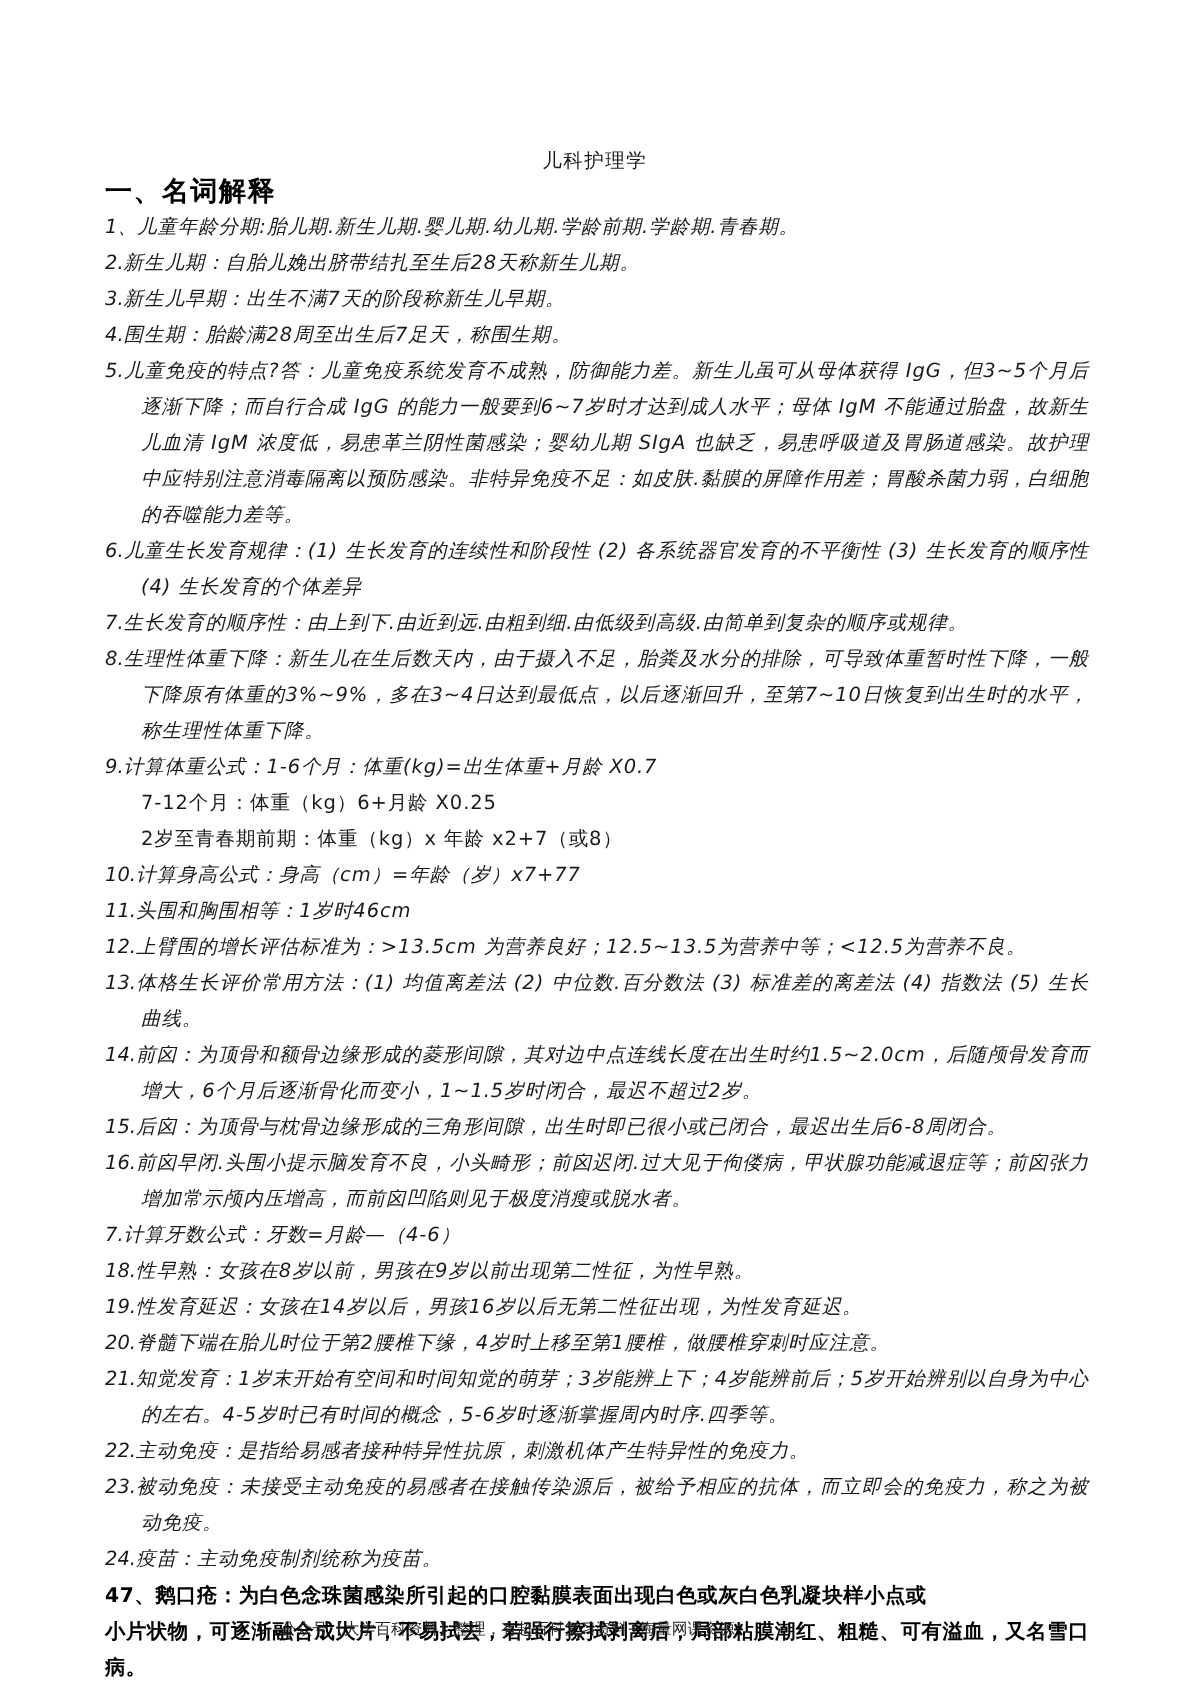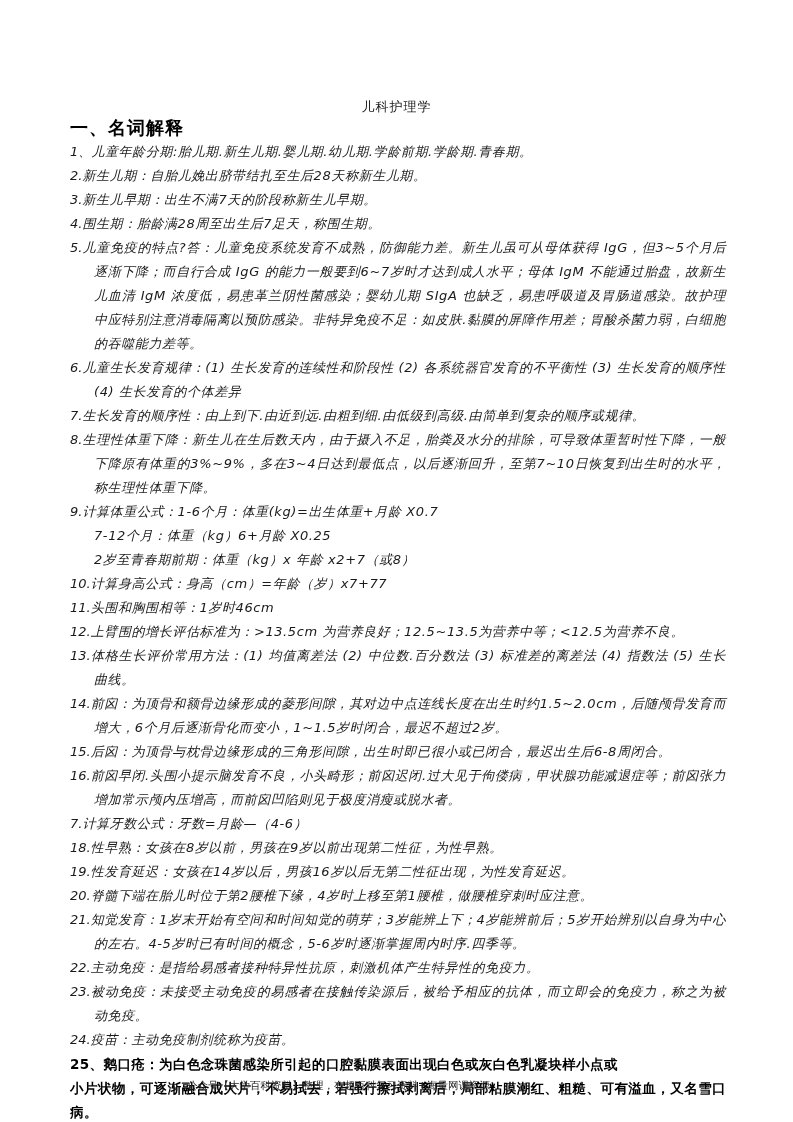--- a/index.html
+++ b/index.html
@@ -20,21 +20,21 @@
     .section-heading {
       font-weight: bold; font-size: 18px; margin: 0; height: 24px;
       letter-spacing: 1px; color: #000;
     }
     .item {
       margin: 0; padding-left: 24px; text-indent: -24px;
       text-align: justify; letter-spacing: 0.6px; font-style: italic;
     }
     .item .num { letter-spacing: 0; }
     .sub {
-      margin: 0; padding-left: 24px; letter-spacing: 0.6px; font-style: italic;
+      margin: 0; padding-left: 24px; letter-spacing: 0.6px;
     }
     .bold-item {
       margin: 0; font-weight: bold; font-size: 13.5px; color: #000;
       letter-spacing: 0.4px; text-align: justify;
     }
     .footer {
       position: absolute; top: 1079px; left: 0; width: 677px;
       text-align: center; font-size: 10.5px; color: #222;
       font-family: "DejaVu Serif", "Liberation Serif", serif;
     }
@@ -70,19 +70,19 @@
       <p class="item"><span class="num">18.</span><span>性早熟：女孩在8岁以前，男孩在9岁以前出现第二性征，为性早熟。</span></p>
       <p class="item"><span class="num">19.</span><span>性发育延迟：女孩在14岁以后，男孩16岁以后无第二性征出现，为性发育延迟。</span></p>
       <p class="item"><span class="num">20.</span><span>脊髓下端在胎儿时位于第2腰椎下缘，4岁时上移至第1腰椎，做腰椎穿刺时应注意。</span></p>
       <p class="item"><span class="num">21.</span><span>知觉发育：1岁末开始有空间和时间知觉的萌芽；3岁能辨上下；4岁能辨前后；5岁开始辨别以自身为中心的左右。4-5岁时已有时间的概念，5-6岁时逐渐掌握周内时序.四季等。</span></p>
       <p class="item"><span class="num">22.</span><span>主动免疫：是指给易感者接种特异性抗原，刺激机体产生特异性的免疫力。</span></p>
       <p class="item"><span class="num">23.</span><span>被动免疫：未接受主动免疫的易感者在接触传染源后，被给予相应的抗体，而立即会的免疫力，称之为被动免疫。</span></p>
       <p class="item"><span class="num">24.</span><span>疫苗：主动免疫制剂统称为疫苗。</span></p>
     </div>
 
   <div id="bold-items">
-    <p class="bold-item">25、鹅口疮：为白色念珠菌感染所引起的口腔黏膜表面出现白色或灰白色乳凝块样小点或</p>
+    <p class="bold-item">47、鹅口疮：为白色念珠菌感染所引起的口腔黏膜表面出现白色或灰白色乳凝块样小点或</p>
     <p class="bold-item">小片状物，可逐渐融合成大片，不易拭去，若强行擦拭剥离后，局部粘膜潮红、粗糙、可有溢血，又名雪口病。</p>
 
   </div>
 </div>
 
 <div class="footer">公众号【大学百科资料】整理，有超百科复习资料+海量网课资源</div>
 
 </body></html>

